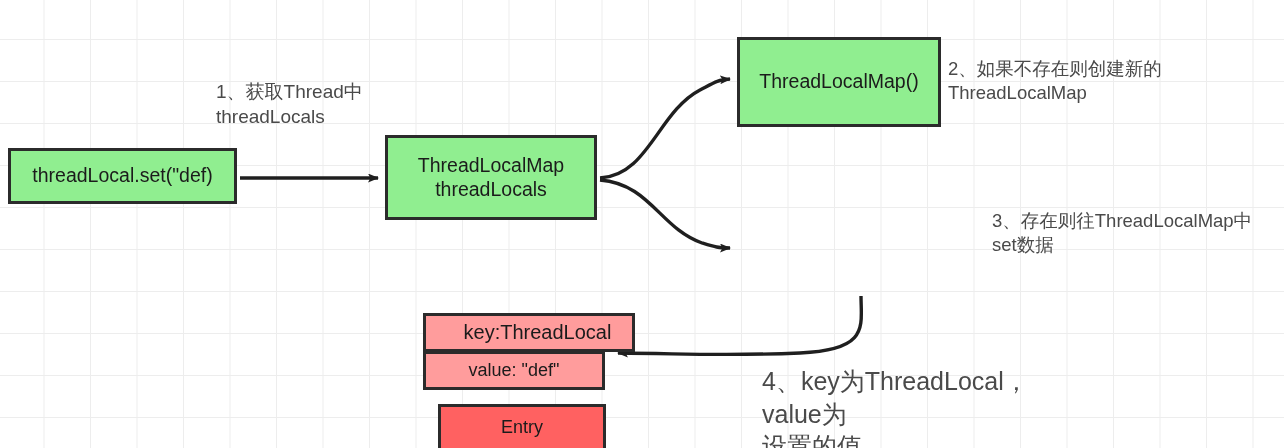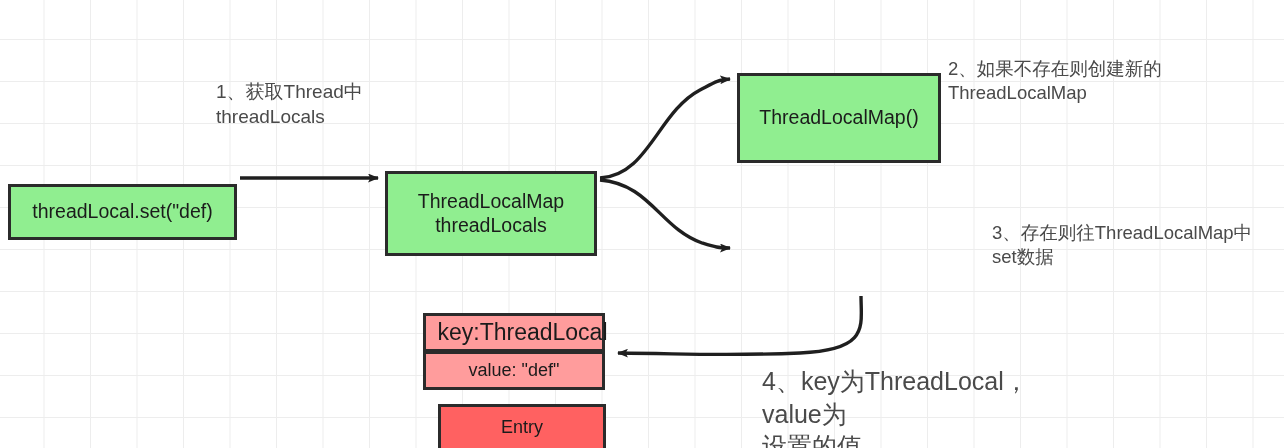--- a/index.html
+++ b/index.html
@@ -27,21 +27,20 @@
     display: flex;
     align-items: center;
     justify-content: center;
     text-align: center;
     color: #1b1b1b;
     line-height: 1.22;
     white-space: pre-line;
   }
   .green {
     background: #90ee90;
-    margin-top: 36px;
   }
   .pink {
     background: #ff9c9c;
   }
   .red {
     background: #ff6161;
   }
   .note {
     position: absolute;
     text-align: left;
@@ -56,28 +55,28 @@
     width: 1284px;
     height: 448px;
     pointer-events: none;
   }
 
   
   #node-set        { left: 8px;   top: 148px; width: 229px; height: 56px;  font-size: 19.5px; }
   #node-tlm-field  { left: 385px; top: 135px; width: 212px; height: 85px;  font-size: 19.5px; }
   #node-tlm-ctor   { left: 737px; top: 37px;  width: 204px; height: 90px;  font-size: 19.5px; }
   #node-tlm-set    { left: 737px; top: 205px; width: 246px; height: 88px;  font-size: 19.5px; }
-  #node-entry-key  { left: 423px; top: 313px; width: 182px; height: 39px;  font-size: 23px; padding-left: 17px; }
+  #node-entry-key  { left: 423px; top: 313px; width: 212px; height: 39px;  font-size: 20px; padding-left: 17px; }
   #node-entry-val  { left: 423px; top: 351px; width: 182px; height: 39px;  font-size: 18px; }
   #node-entry      { left: 438px; top: 404px; width: 168px; height: 48px;  font-size: 18px; }
 
   
   #note-1 { left: 216px; top: 80px;  width: 190px; font-size: 19px; }
   #note-2 { left: 948px; top: 57px;  width: 246px; font-size: 18.5px; }
-  #note-3 { left: 992px; top: 221px; width: 292px; font-size: 18.5px; text-align: left; }
+  #note-3 { left: 992px; top: 209px; width: 292px; font-size: 18.5px; text-align: left; }
   #note-4 { left: 762px; top: 365px; width: 316px; font-size: 25px; }
 </style>
 </head>
 <body>
 
 <div id="canvas">
 
   <svg class="edges" viewBox="0 0 1284 448">
     <defs>
       <marker id="arrowhead" markerWidth="11" markerHeight="9" refX="10" refY="4.5" orient="auto" markerUnits="userSpaceOnUse">

